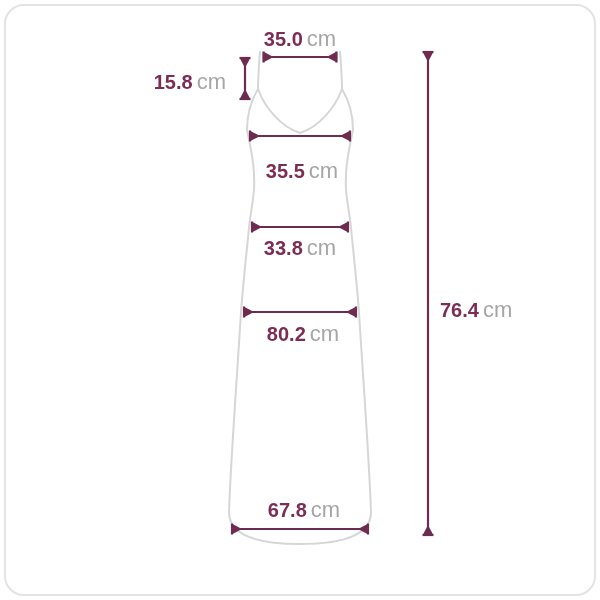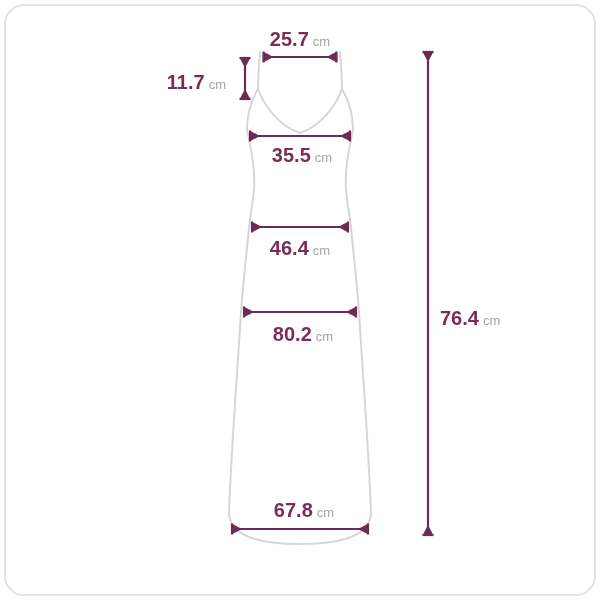--- a/index.html
+++ b/index.html
@@ -43,34 +43,34 @@
   }
   .mlabel{
     position:absolute;
     white-space:nowrap;
     font-size:20px;
     font-weight:600;
     color:var(--value-text);
     line-height:1;
   }
   .mlabel .unit{
-    font-size:13px;
+    font-size:22px;
     font-weight:400;
     color:var(--unit-text);
     margin-left:4px;
   }
   .center{transform:translate(-50%,-50%);}
   .vcenter{transform:translateY(-50%);}
   .lbl-top{left:300px;top:39px;}
   .lbl-strap{right:374px;top:82px;}
-  .lbl-bust{left:302px;top:155px;}
+  .lbl-bust{left:302px;top:171px;}
   .lbl-waist{left:300px;top:248px;}
   .lbl-hip{left:303px;top:334px;}
   .lbl-hem{left:304px;top:510px;}
-  .lbl-length{left:440px;top:318px;}
+  .lbl-length{left:440px;top:310px;}
 </style>
 </head>
 <body>
 
 <div class="stage">
 
   <div class="frame"></div>
 
   <svg class="canvas" width="600" height="600" viewBox="0 0 600 600">
 
@@ -148,33 +148,33 @@
     <g class="dim">
       <line x1="428" y1="52" x2="428" y2="535"></line>
       <line x1="422.5" y1="52" x2="433.5" y2="52"></line>
       <polygon points="423,52.5 428,62 433,52.5"></polygon>
       <line x1="422.5" y1="535" x2="433.5" y2="535"></line>
       <polygon points="423,534.5 428,525 433,534.5"></polygon>
     </g>
   </svg>
 
   <div class="mlabel lbl-top center">
-    <span class="val">25.7</span><span class="unit">cm</span>
+    <span class="val">35.0</span><span class="unit">cm</span>
   </div>
 
   <div class="mlabel lbl-strap vcenter">
-    <span class="val">11.7</span><span class="unit">cm</span>
+    <span class="val">15.8</span><span class="unit">cm</span>
   </div>
 
   <div class="mlabel lbl-bust center">
     <span class="val">35.5</span><span class="unit">cm</span>
   </div>
 
   <div class="mlabel lbl-waist center">
-    <span class="val">46.4</span><span class="unit">cm</span>
+    <span class="val">33.8</span><span class="unit">cm</span>
   </div>
 
   <div class="mlabel lbl-hip center">
     <span class="val">80.2</span><span class="unit">cm</span>
   </div>
 
   <div class="mlabel lbl-hem center">
     <span class="val">67.8</span><span class="unit">cm</span>
   </div>
 

